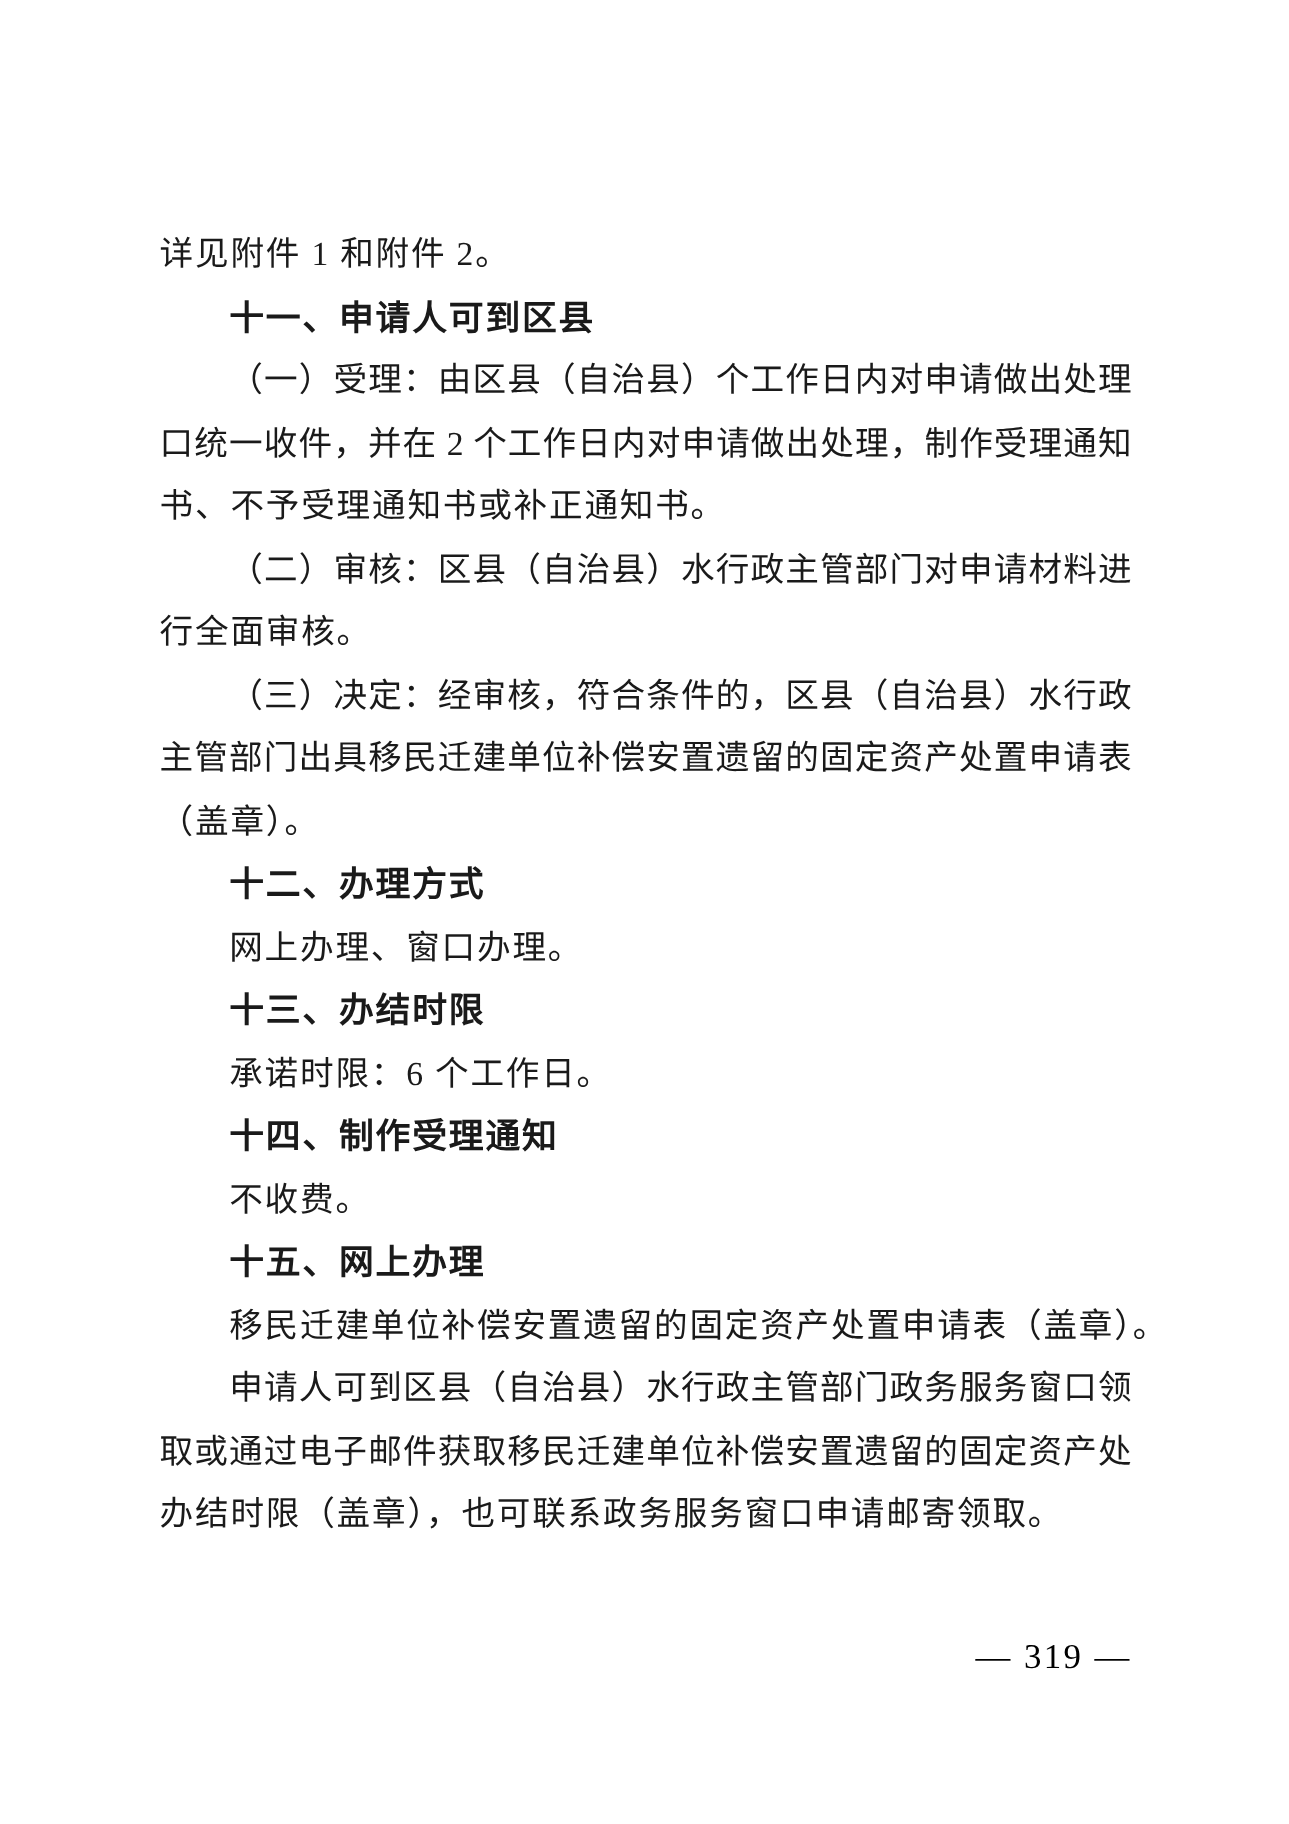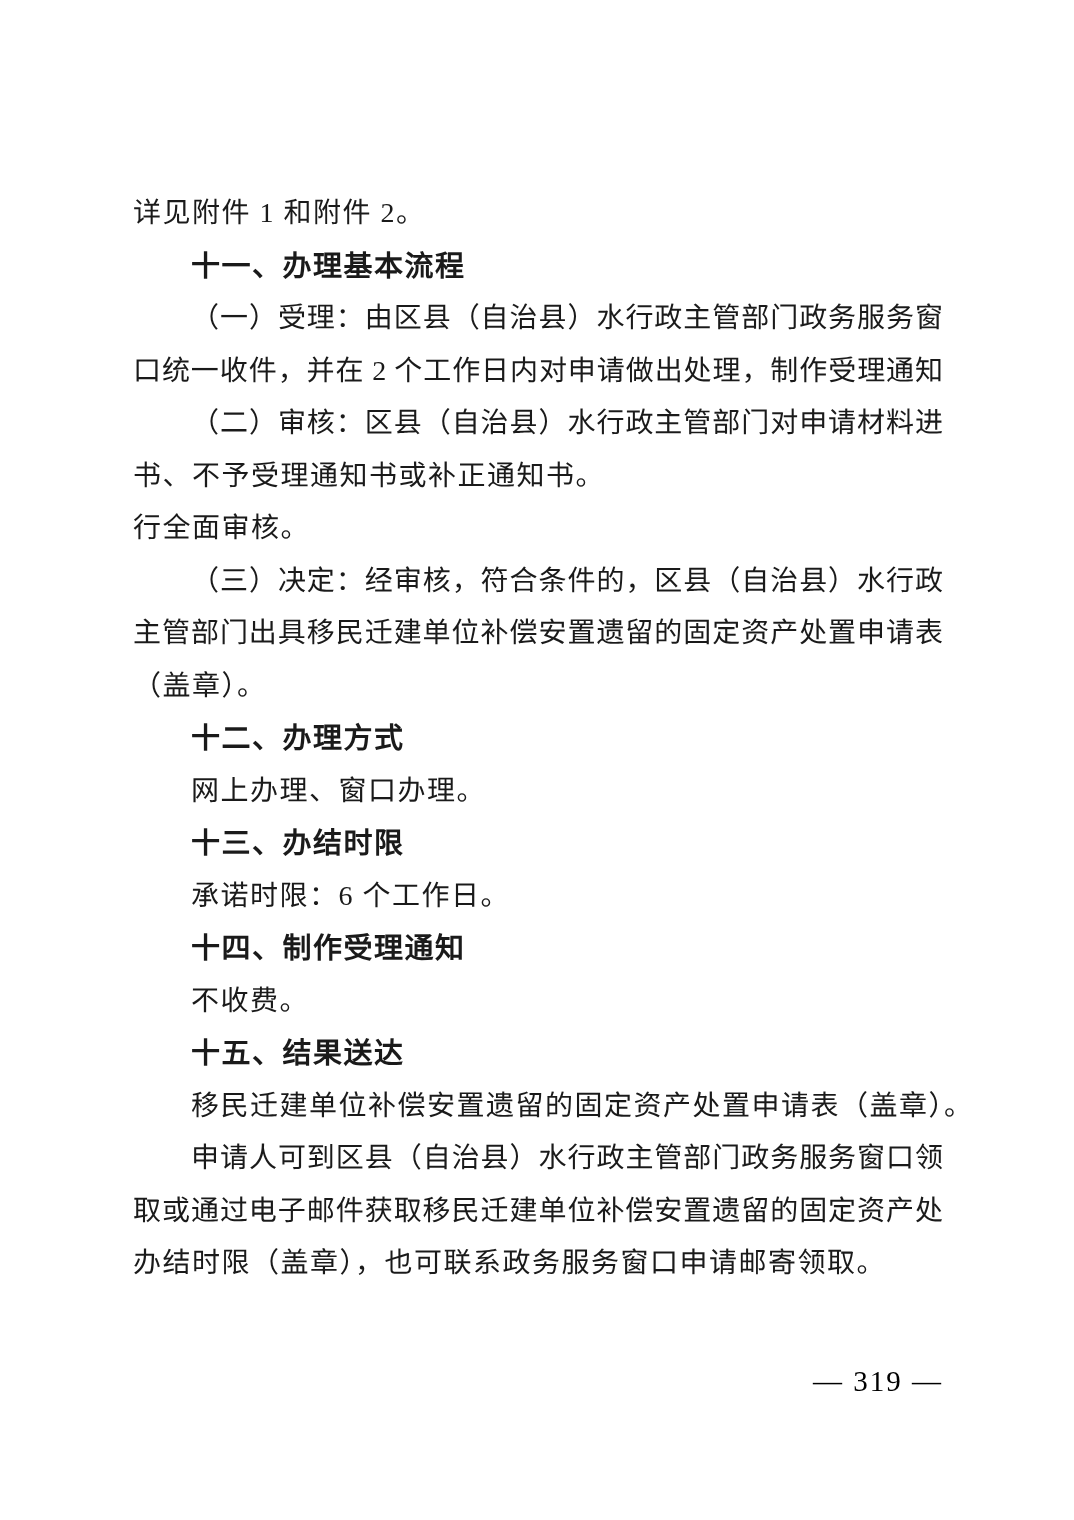--- a/index.html
+++ b/index.html
@@ -60,35 +60,35 @@
     font-family: "Liberation Serif", "DejaVu Serif", serif;
     color: #000000;
   }
 </style>
 </head>
 <body>
 
 <div class="page">
   <div class="doc-content">
       <div class="line body">详见附件 1 和附件 2。</div>
-      <div class="line heading indent">十一、办理基本流程</div>
-      <div class="line body indent fill">（一）受理：由区县（自治县）水行政主管部门政务服务窗</div>
+      <div class="line heading indent">十一、申请人可到区县</div>
+      <div class="line body indent fill">（一）受理：由区县（自治县）个工作日内对申请做出处理</div>
       <div class="line body fill">口统一收件，并在 2 个工作日内对申请做出处理，制作受理通知</div>
+      <div class="line body">书、不予受理通知书或补正通知书。</div>
       <div class="line body indent fill">（二）审核：区县（自治县）水行政主管部门对申请材料进</div>
-      <div class="line body">书、不予受理通知书或补正通知书。</div>
       <div class="line body">行全面审核。</div>
       <div class="line body indent fill">（三）决定：经审核，符合条件的，区县（自治县）水行政</div>
       <div class="line body fill">主管部门出具移民迁建单位补偿安置遗留的固定资产处置申请表</div>
       <div class="line body">（盖章）。</div>
       <div class="line heading indent">十二、办理方式</div>
       <div class="line body indent">网上办理、窗口办理。</div>
       <div class="line heading indent">十三、办结时限</div>
       <div class="line body indent">承诺时限：6 个工作日。</div>
       <div class="line heading indent">十四、制作受理通知</div>
       <div class="line body indent">不收费。</div>
-      <div class="line heading indent">十五、结果送达</div>
+      <div class="line heading indent">十五、网上办理</div>
       <div class="line body indent">移民迁建单位补偿安置遗留的固定资产处置申请表（盖章）。</div>
       <div class="line body indent fill">申请人可到区县（自治县）水行政主管部门政务服务窗口领</div>
       <div class="line body fill">取或通过电子邮件获取移民迁建单位补偿安置遗留的固定资产处</div>
       <div class="line body">办结时限（盖章），也可联系政务服务窗口申请邮寄领取。</div>
     </div>
   <div class="page-number">— 319 —</div>
 </div>
 
 </body></html>

